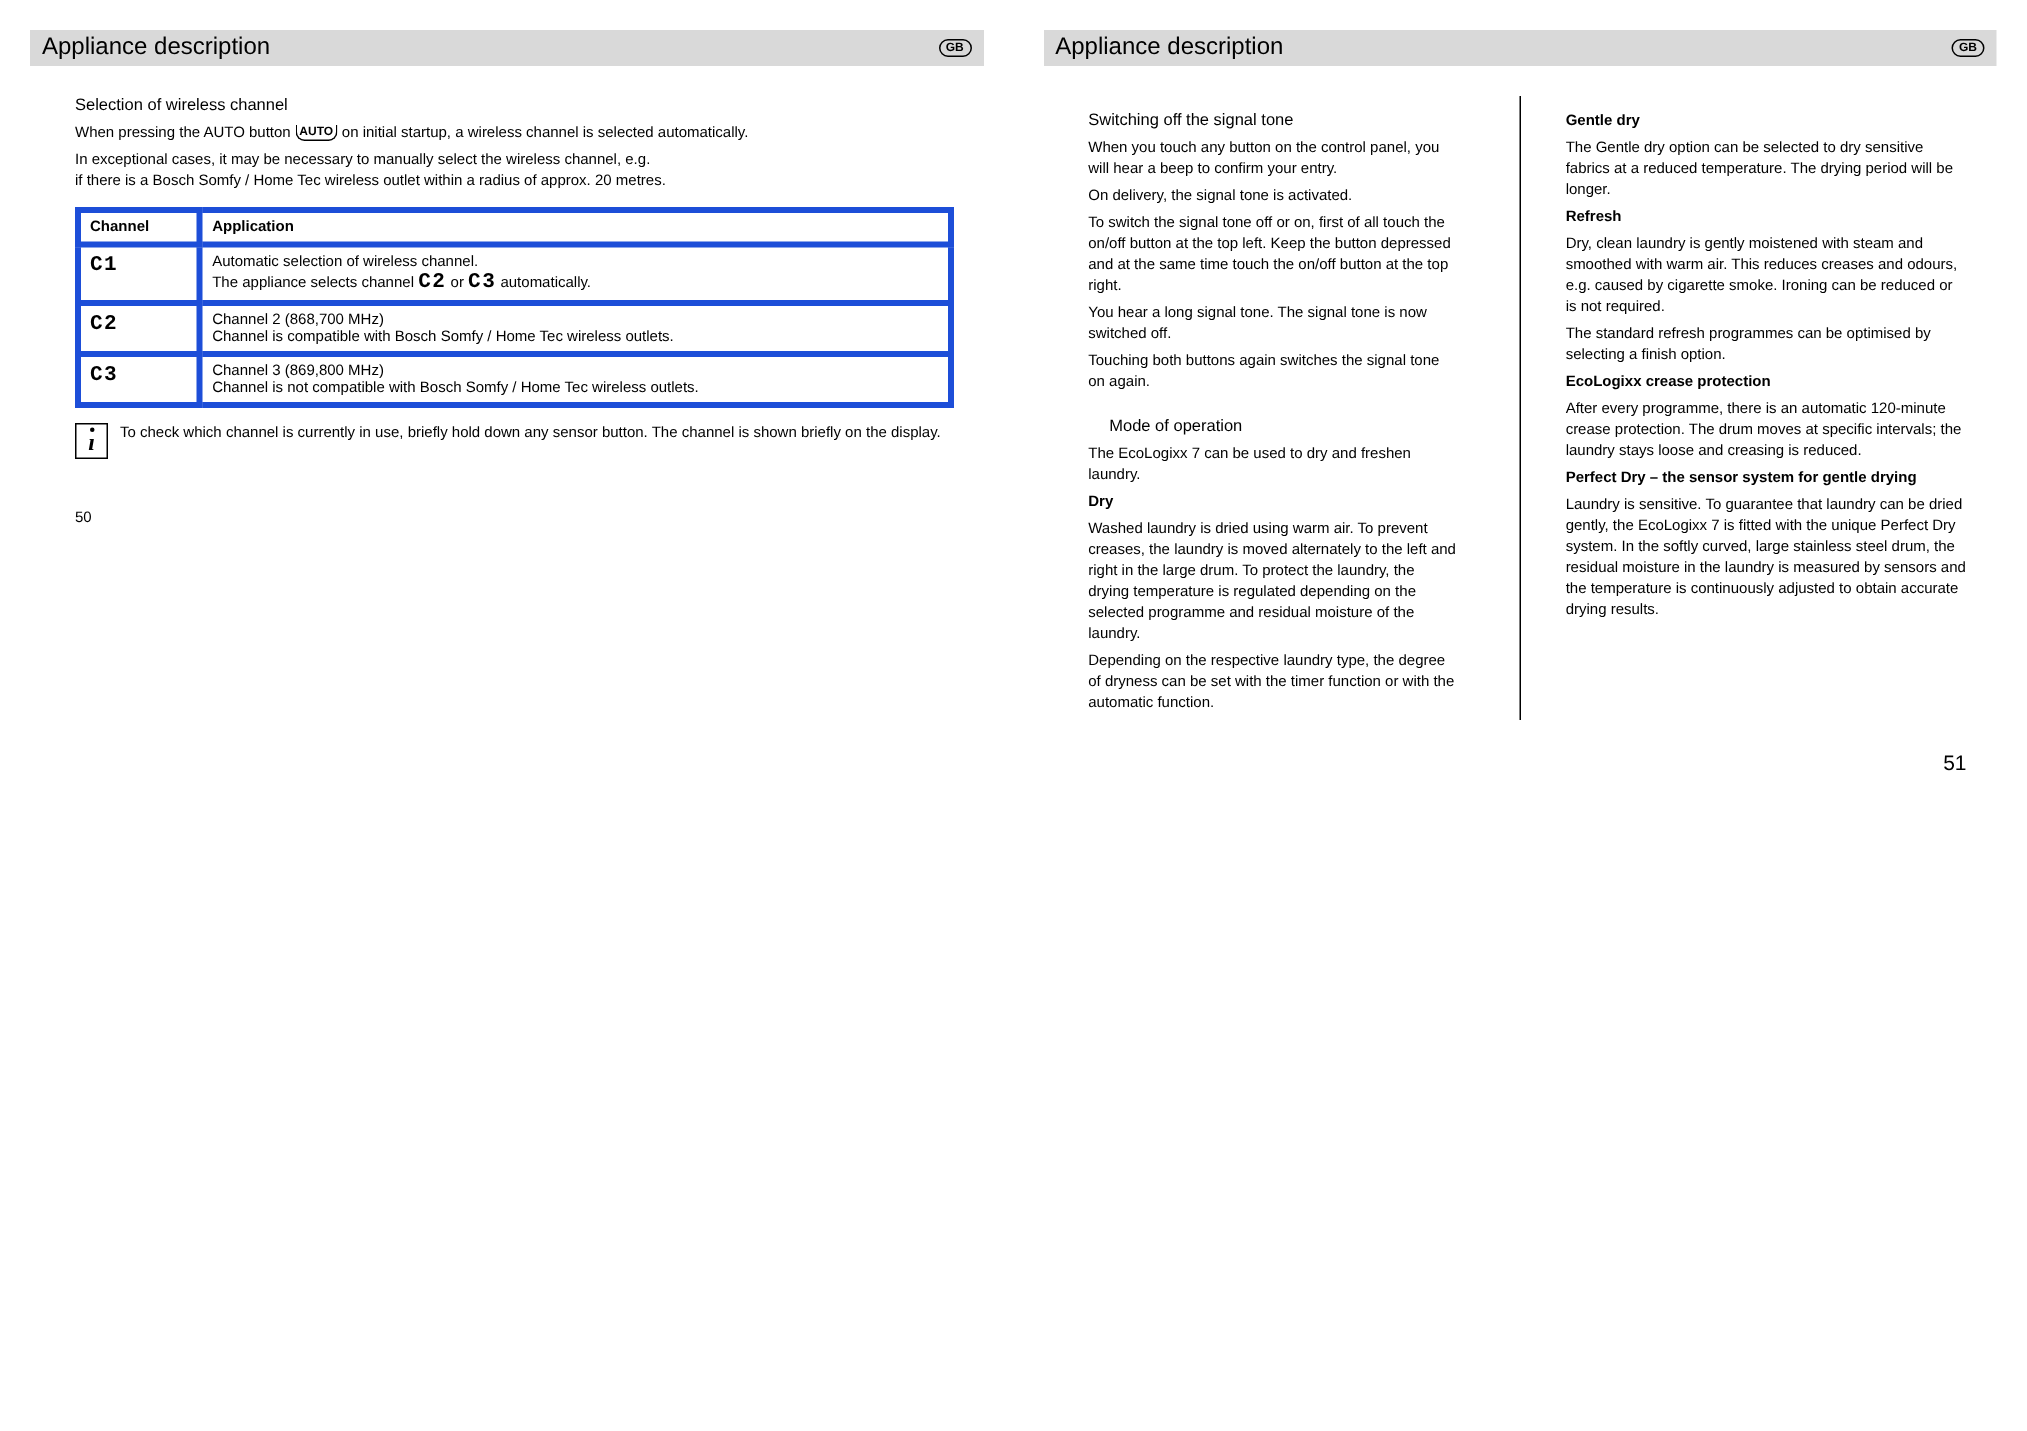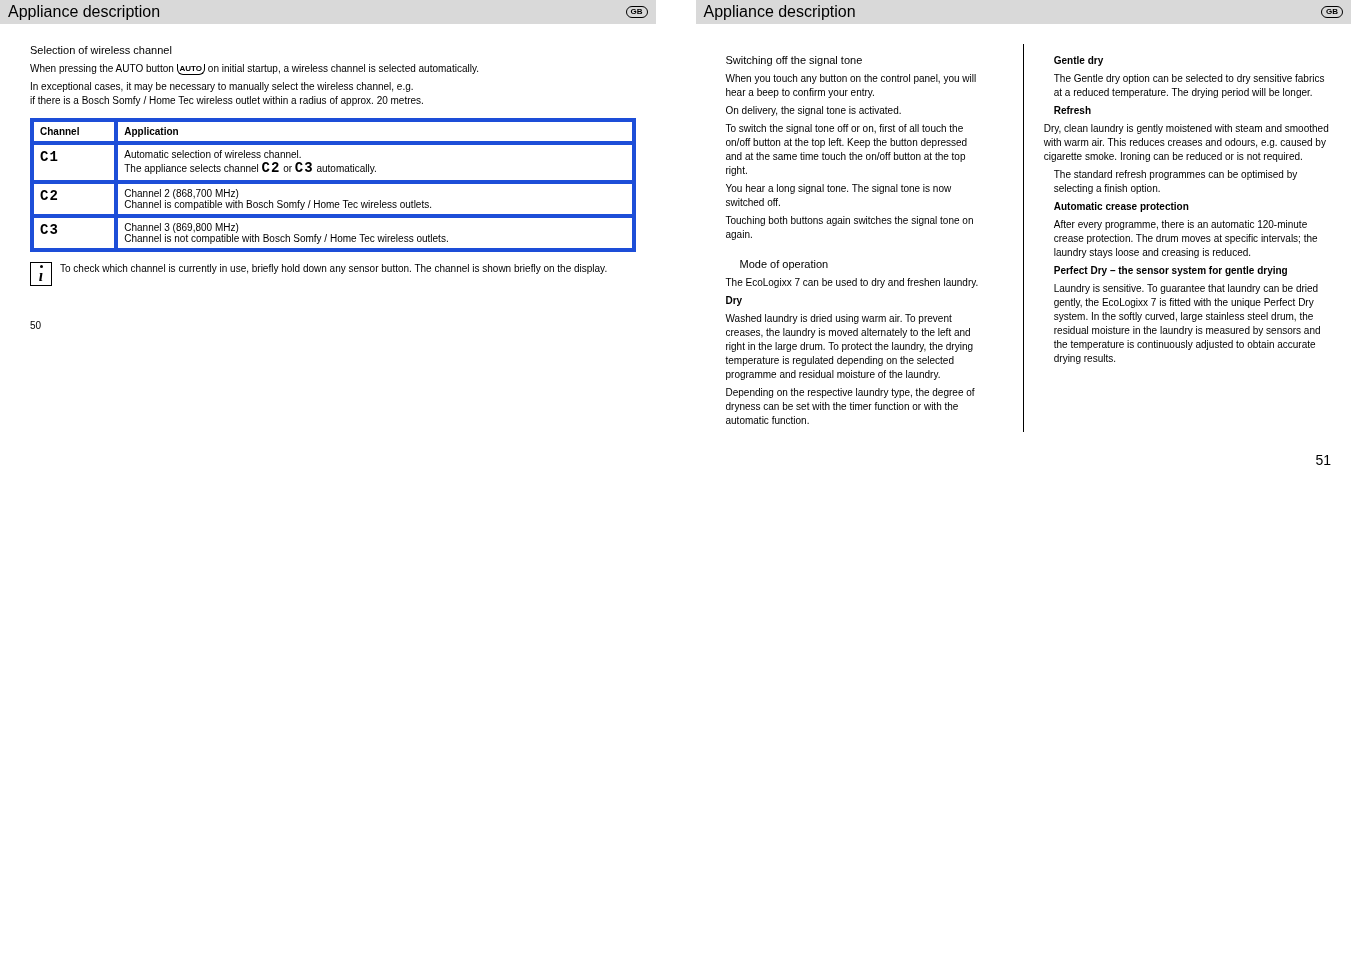--- a/index.html
+++ b/index.html
@@ -1,17 +1,17 @@
 <!DOCTYPE html>
 <html><head>
   <meta charset="utf-8">
   <style>
     * { margin: 0; padding: 0; box-sizing: border-box; }
     body { font-family: Arial, Helvetica, sans-serif; background: #fff; color: #000; }
-    .page-container { display: flex; gap: 40px; }
+    .page-container { display: flex; gap: 40px; padding: 20px; }
     .page { flex: 1; position: relative; }
     .header-bar { background: #d9d9d9; height: 24px; display: flex; align-items: center; justify-content: space-between; padding: 0 8px; margin-bottom: 20px; }
     .gb-badge { border: 1.5px solid #000; border-radius: 10px; font-size: 8px; font-weight: bold; padding: 1px 4px; display: inline-block; line-height: 1; }
     .subtitle { font-size: 11px; font-weight: normal; margin: 10px 0 6px 30px; }
     .body-text { font-size: 10px; line-height: 1.4; margin: 0 20px 4px 30px; }
     .auto-icon { display: inline-block; font-size: 8px; font-weight: bold; border: 1px solid #000; border-top: none; border-radius: 0 0 6px 6px; padding: 0 2px; vertical-align: middle; line-height: 1.2; }
     table.channels { border-collapse: collapse; width: calc(100% - 50px); margin: 10px 20px 10px 30px; }
     table.channels th, table.channels td { border: 4px solid #1d4ed8; font-size: 10px; padding: 4px 6px; text-align: left; vertical-align: top; }
     table.channels th { font-weight: bold; }
     .seg { font-family: 'Courier New', monospace; font-weight: bold; font-size: 14px; letter-spacing: 1px; display: inline-block; width: 28px; }
@@ -108,23 +108,23 @@
         <div class="body-text">Washed laundry is dried using warm air. To prevent creases, the laundry is moved alternately to the left and right in the large drum. To protect the laundry, the drying temperature is regulated depending on the selected programme and residual moisture of the laundry.</div>
         <div class="body-text">Depending on the respective laundry type, the degree of dryness can be set with the timer function or with the automatic function.</div>
       </div>
 
       <div class="col-divider"></div>
 
       <div class="col">
         <div class="body-text" style="margin-left:10px; font-weight:bold; margin-top:10px">Gentle dry</div>
         <div class="body-text" style="margin-left:10px">The Gentle dry option can be selected to dry sensitive fabrics at a reduced temperature. The drying period will be longer.</div>
         <div class="body-text" style="margin-left:10px; font-weight:bold">Refresh</div>
-        <div class="body-text" style="margin-left:0">Dry, clean laundry is gently moistened with steam and smoothed with warm air. This reduces creases and odours, e.g. caused by cigarette smoke. Ironing can be reduced or is not required.</div>
+        <div class="body-text" style="margin-left:10px">Dry, clean laundry is gently moistened with steam and smoothed with warm air. This reduces creases and odours, e.g. caused by cigarette smoke. Ironing can be reduced or is not required.</div>
         <div class="body-text" style="margin-left:10px">The standard refresh programmes can be optimised by selecting a finish option.</div>
-        <div class="body-text" style="margin-left:10px; font-weight:bold">Automatic crease protection</div>
+        <div class="body-text" style="margin-left:10px; font-weight:bold">EcoLogixx crease protection</div>
         <div class="body-text" style="margin-left:10px">After every programme, there is an automatic 120-minute crease protection. The drum moves at specific intervals; the laundry stays loose and creasing is reduced.</div>
         <div class="body-text" style="margin-left:10px; font-weight:bold">Perfect Dry – the sensor system for gentle drying</div>
         <div class="body-text" style="margin-left:10px">Laundry is sensitive. To guarantee that laundry can be dried gently, the EcoLogixx 7 is fitted with the unique Perfect Dry system. In the softly curved, large stainless steel drum, the residual moisture in the laundry is measured by sensors and the temperature is continuously adjusted to obtain accurate drying results.</div>
       </div>
     </div>
 
     <div style="height:20px"></div>
     <div style="font-size:14px; text-align:right; margin-right:20px">51</div>
   </div>
 </div>

